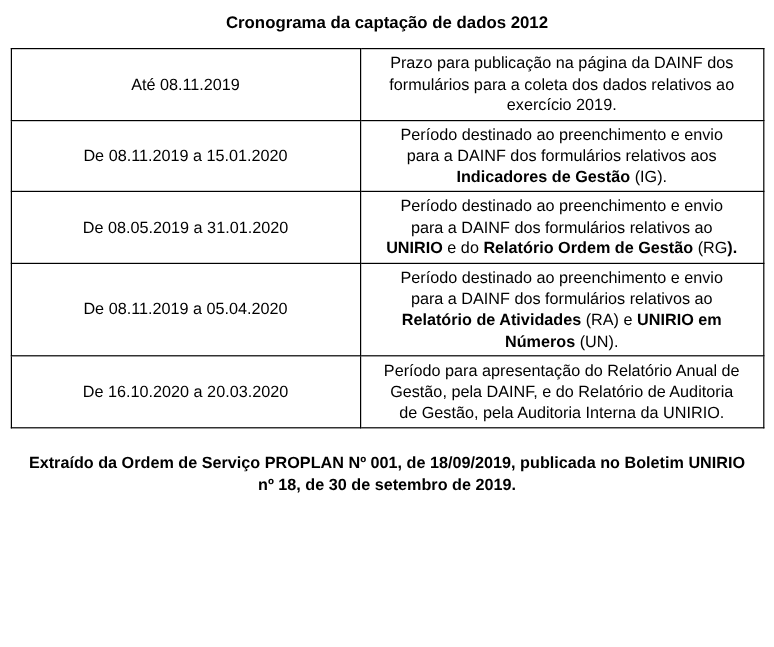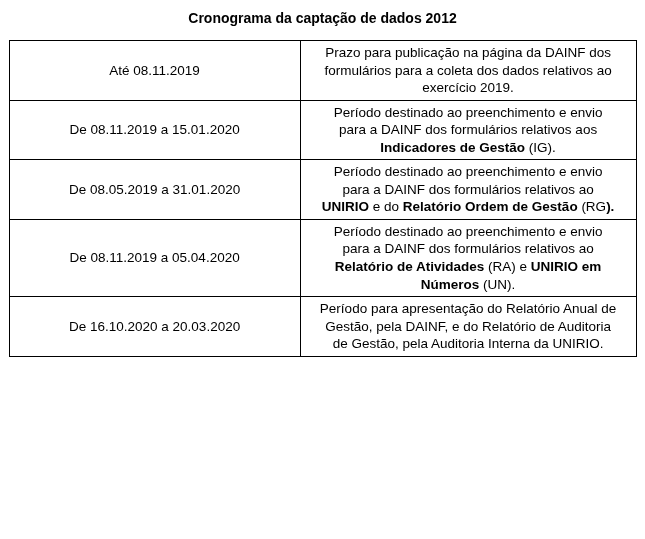--- a/index.html
+++ b/index.html
@@ -80,13 +80,14 @@
           <td class="date-cell">De 08.11.2019 a 05.04.2020</td>
           <td class="desc-cell"><span>Período destinado ao preenchimento e envio para a DAINF dos formulários relativos ao </span><span class="bold">Relatório de Atividades</span><span> (RA) e </span><span class="bold">UNIRIO em Números</span><span> (UN).</span></td>
         </tr>
         <tr>
           <td class="date-cell">De 16.10.2020 a 20.03.2020</td>
           <td class="desc-cell"><span>Período para apresentação do Relatório Anual de Gestão, pela DAINF, e do Relatório de Auditoria de Gestão, pela Auditoria Interna da UNIRIO.</span></td>
         </tr>
       </tbody>
   </table>
 
+  <div class="doc-footer">Extraído da Ordem de Serviço PROPLAN Nº 001, de 18/09/2019, publicada no Boletim UNIRIO nº 18, de 30 de setembro de 2019.</div>
 </div>
 
 </body></html>

